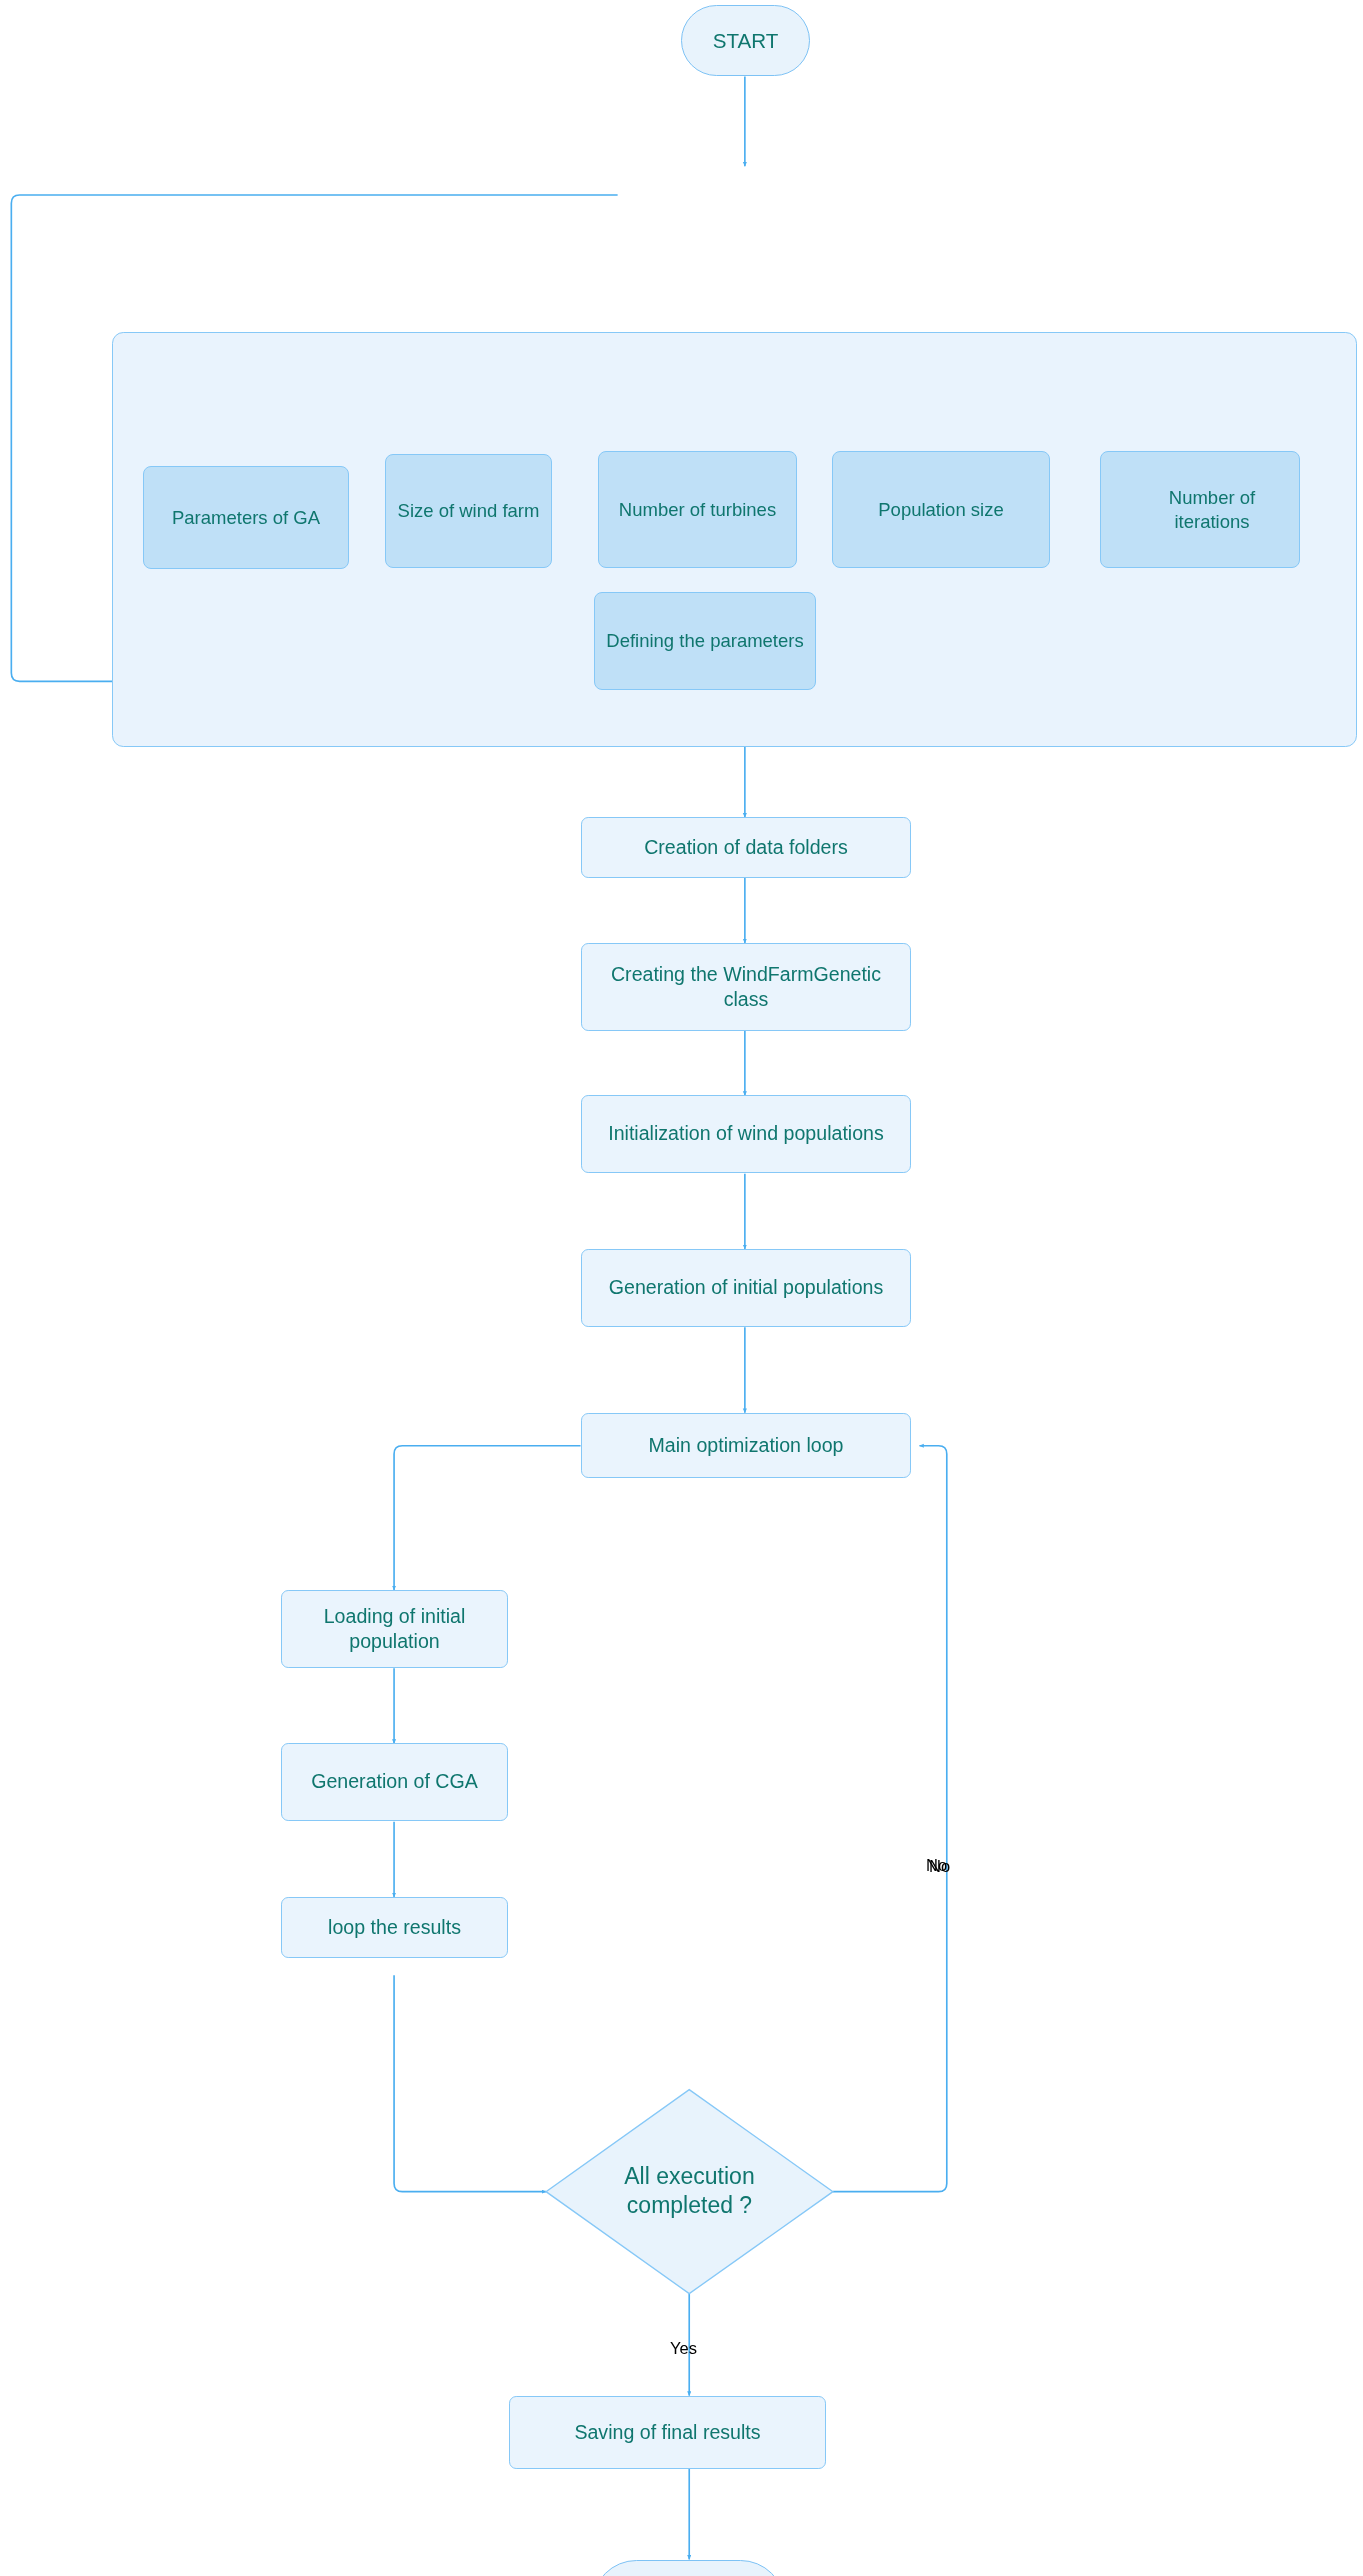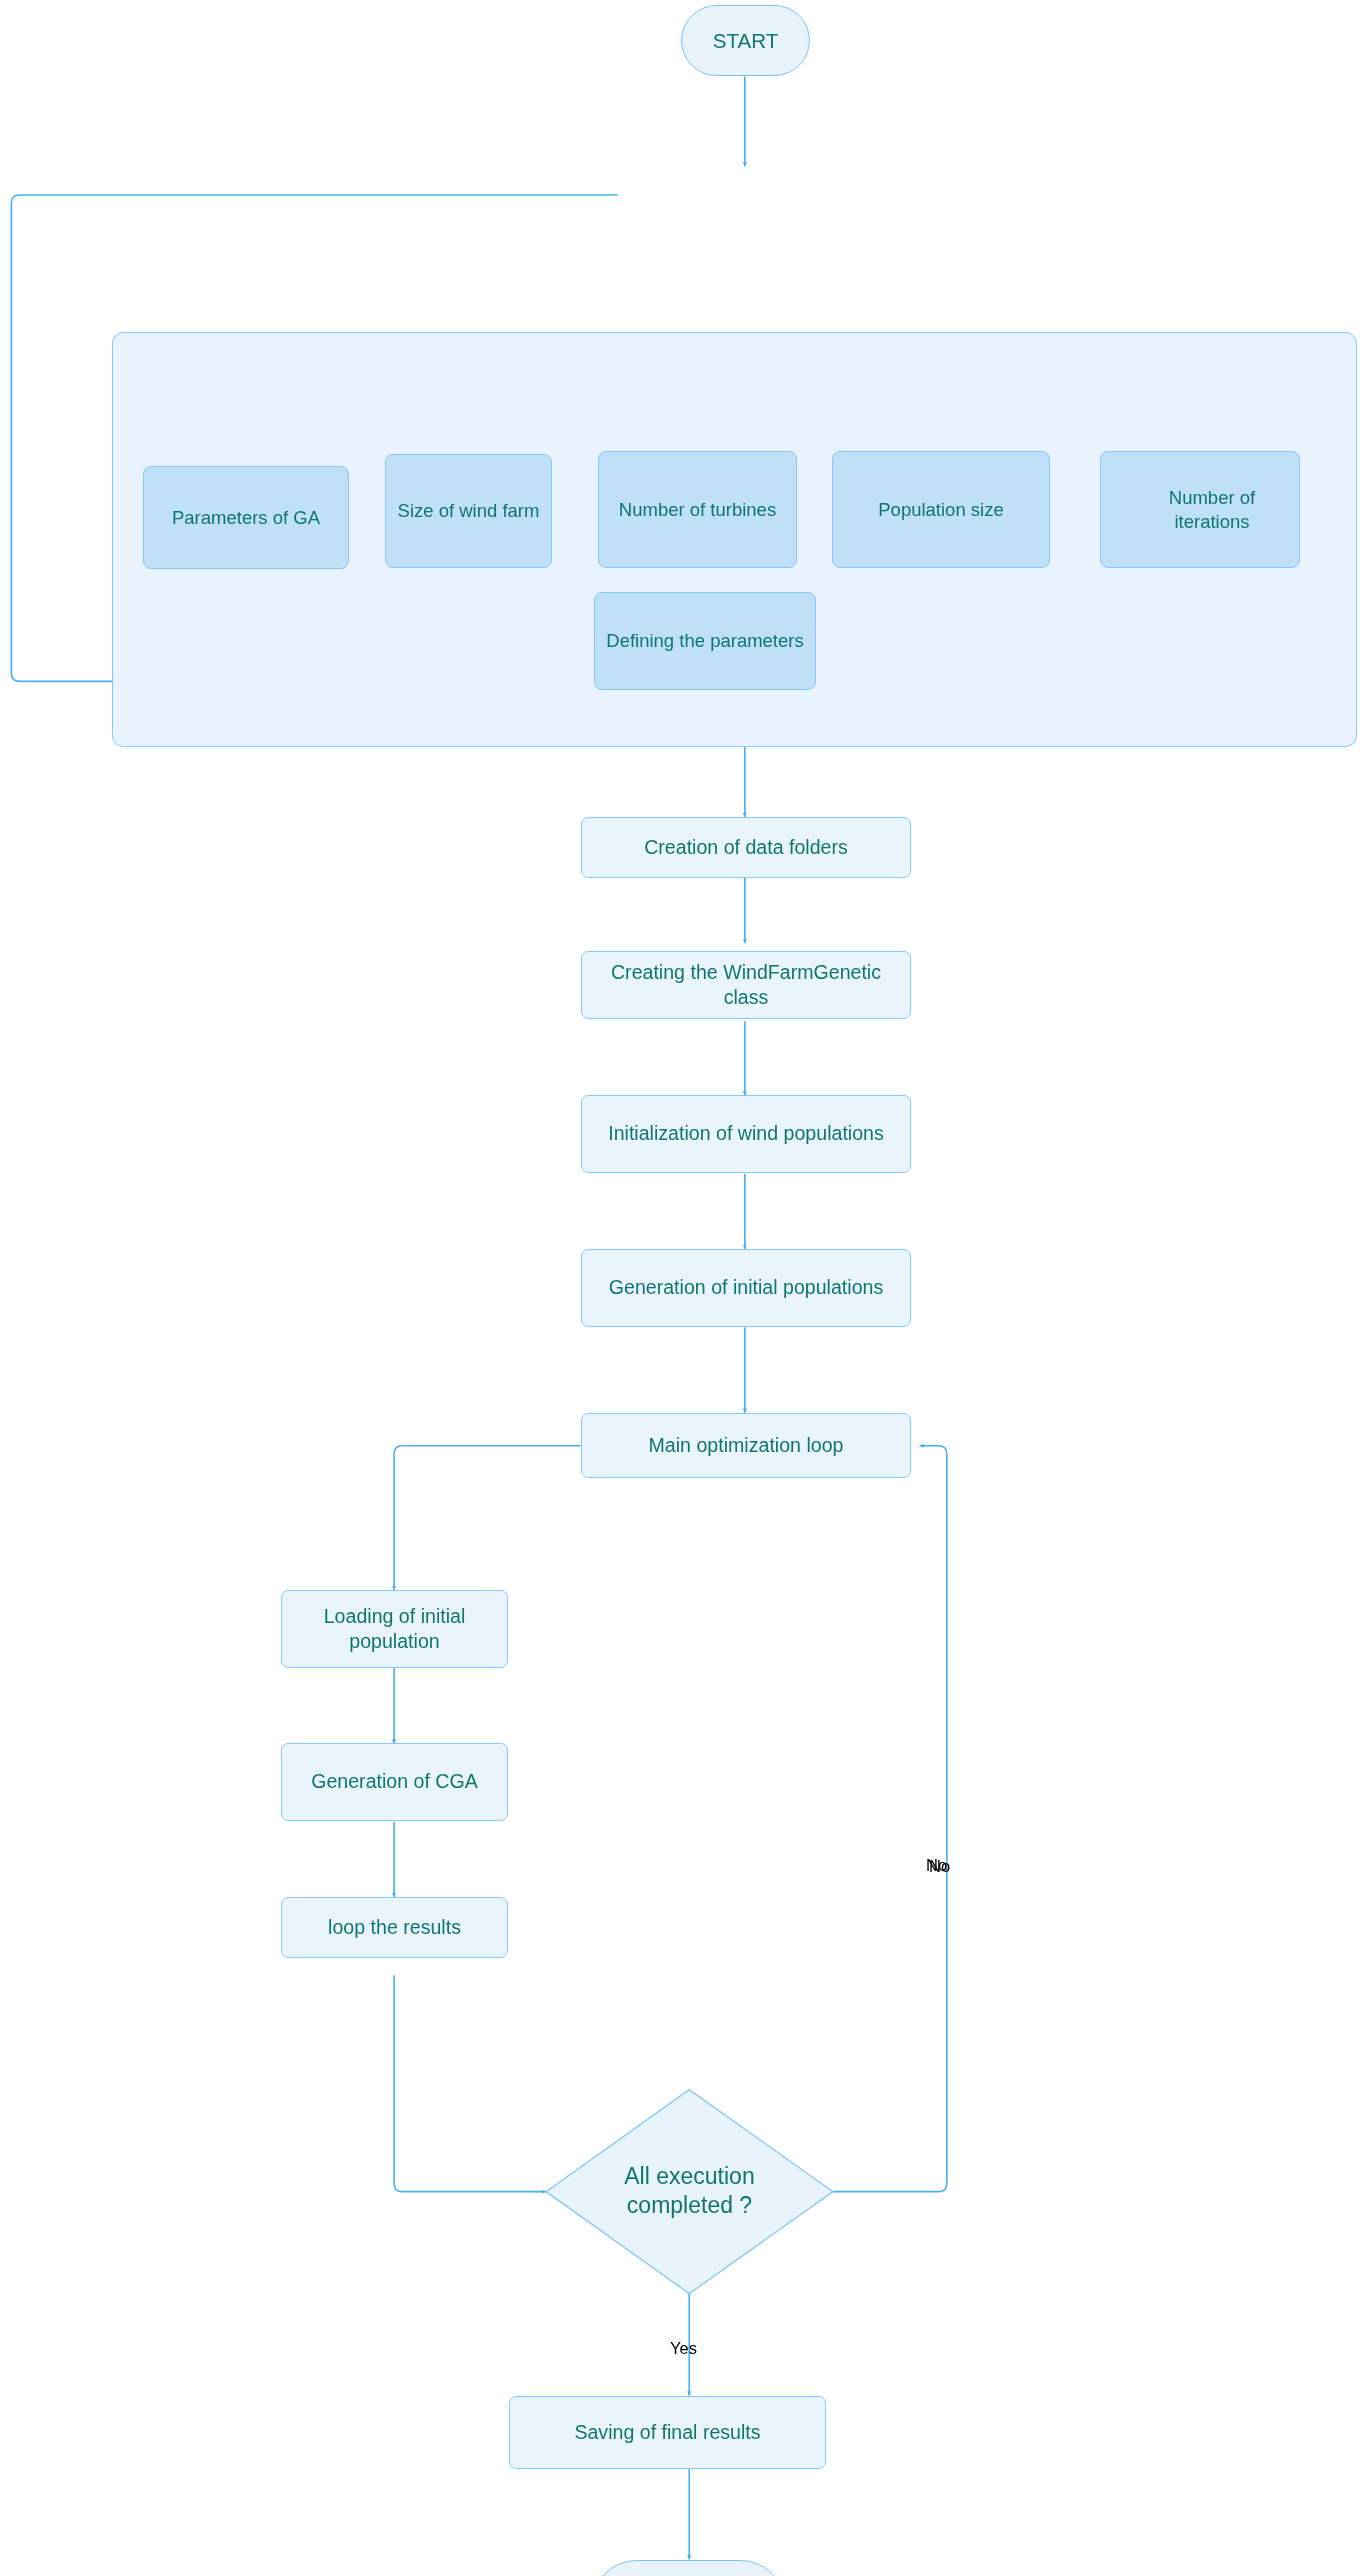--- a/index.html
+++ b/index.html
@@ -97,21 +97,21 @@
   </div>
 
   <div class="node param" style="left:594px;top:592px;width:222px;height:98px;">
     <span>Defining the parameters</span>
   </div>
 
   <div class="node process" style="left:581px;top:817px;width:330px;height:61px;">
     <span>Creation of data folders</span>
   </div>
 
-  <div class="node process" style="left:581px;top:943px;width:330px;height:68px;margin-top:8px;">
+  <div class="node process" style="left:581px;top:943px;width:330px;height:88px;">
     <span>Creating the WindFarmGenetic class</span>
   </div>
 
   <div class="node process" style="left:581px;top:1095px;width:330px;height:78px;">
     <span>Initialization of wind populations</span>
   </div>
 
   <div class="node process" style="left:581px;top:1249px;width:330px;height:78px;">
     <span>Generation of initial populations</span>
   </div>

